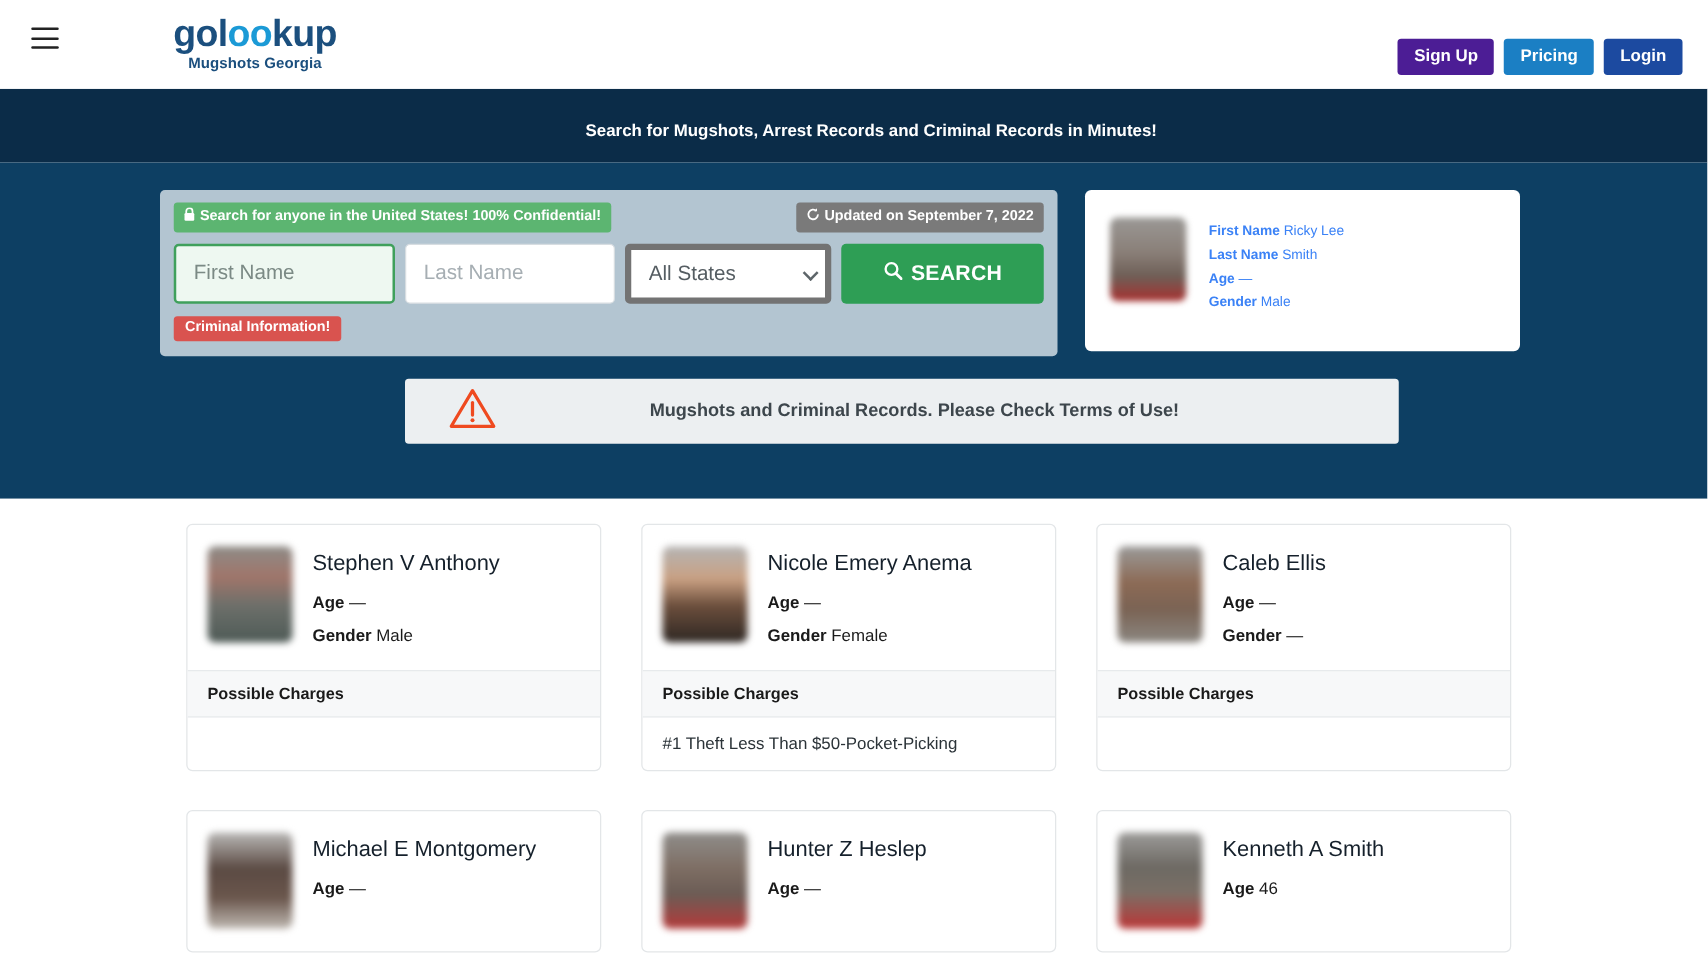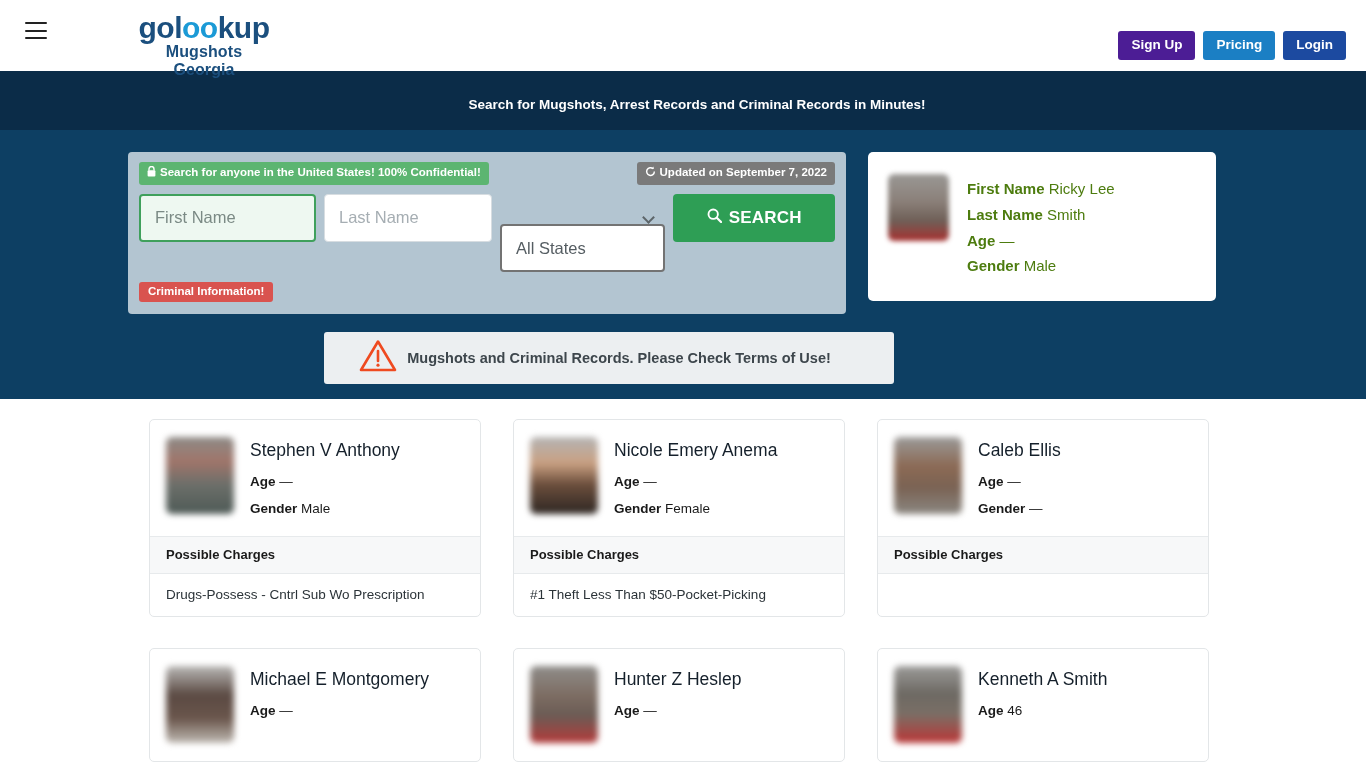--- a/index.html
+++ b/index.html
@@ -51,21 +51,21 @@
     color: #1b4f7e;
     letter-spacing: -0.5px;
     line-height: 1.05;
     position: relative;
     white-space: nowrap;
   }
   .brand-main .oo {
     color: #1b9ad6;
   }
   .brand-sub {
-    font-size: 16px;
+    font-size: 12px;
     font-weight: bold;
     color: #1b4f7e;
     letter-spacing: 0.1px;
     margin-top: -1px;
   }
   .nav-buttons {
     position: absolute;
     right: 20px;
     top: 31px;
     display: flex;
@@ -184,32 +184,31 @@
     color: #9aa3a8;
   }
   .inp-last::placeholder { color: #a6aeb3; opacity: 1; }
   .sel-wrap {
     position: relative;
     width: 167px;
   }
   .sel {
     width: 100%;
     height: 48px;
-    border: 2px solid #737373;
+    border: 5px solid #737373;
     border-radius: 4px;
     background: #ffffff;
     font-size: 16.5px;
     font-family: "Liberation Sans", sans-serif;
     color: #555d62;
     padding: 0 28px 0 14px;
     appearance: none;
     -webkit-appearance: none;
     outline: none;
     cursor: pointer;
-    margin-top: 30px;
   }
   .sel-arrow {
     position: absolute;
     right: 12px;
     top: 19px;
     width: 9px;
     height: 9px;
     border-right: 2px solid #5d6569;
     border-bottom: 2px solid #5d6569;
     transform: rotate(45deg);
@@ -255,36 +254,36 @@
     align-items: flex-start;
     min-height: 129px;
   }
   .mug {
     border-radius: 6px;
     flex-shrink: 0;
     background: #8a8a8a;
   }
   .mug-featured { width: 61px; height: 67px; }
   .featured-info {
-    font-size: 15px;
-    color: #4d7c0f;
+    font-size: 11px;
+    color: #3b82f6;
     line-height: 1.72;
     padding-top: 2px;
   }
   .featured-info .lbl { font-weight: bold; }
 
   
   .warn-wrap {
     width: 1110px;
     margin: 0 auto;
     padding-top: 18px;
   }
   .warn {
     margin-left: 196px;
-    width: 570px;
+    width: 795px;
     height: 52px;
     background: #eceff1;
     border-radius: 3px;
     display: flex;
     align-items: center;
     padding: 0 34px;
   }
   .warn-text {
     flex: 1;
     text-align: center;
@@ -471,21 +470,20 @@
             <span class="lbl">Age</span>
             <span>—</span>
           </div>
           <div class="card-meta">
             <span class="lbl">Gender</span>
             <span>Male</span>
           </div>
         </div>
       </div>
       <div class="charges-head">Possible Charges</div>
-      <div class="charges-body">Drugs-Possess - Cntrl Sub Wo Prescription</div>
     </div>
 
     <div class="card">
       <div class="card-top">
         <div class="mug mug-card" style="background:linear-gradient(180deg,#b4b4b4 0%,#c9a082 34%,#6b4e3c 62%,#2e2723 100%);filter:blur(3px);"></div>
         <div class="card-info">
           <div class="card-name">Nicole Emery Anema</div>
           <div class="card-meta">
             <span class="lbl">Age</span>
             <span>—</span>

